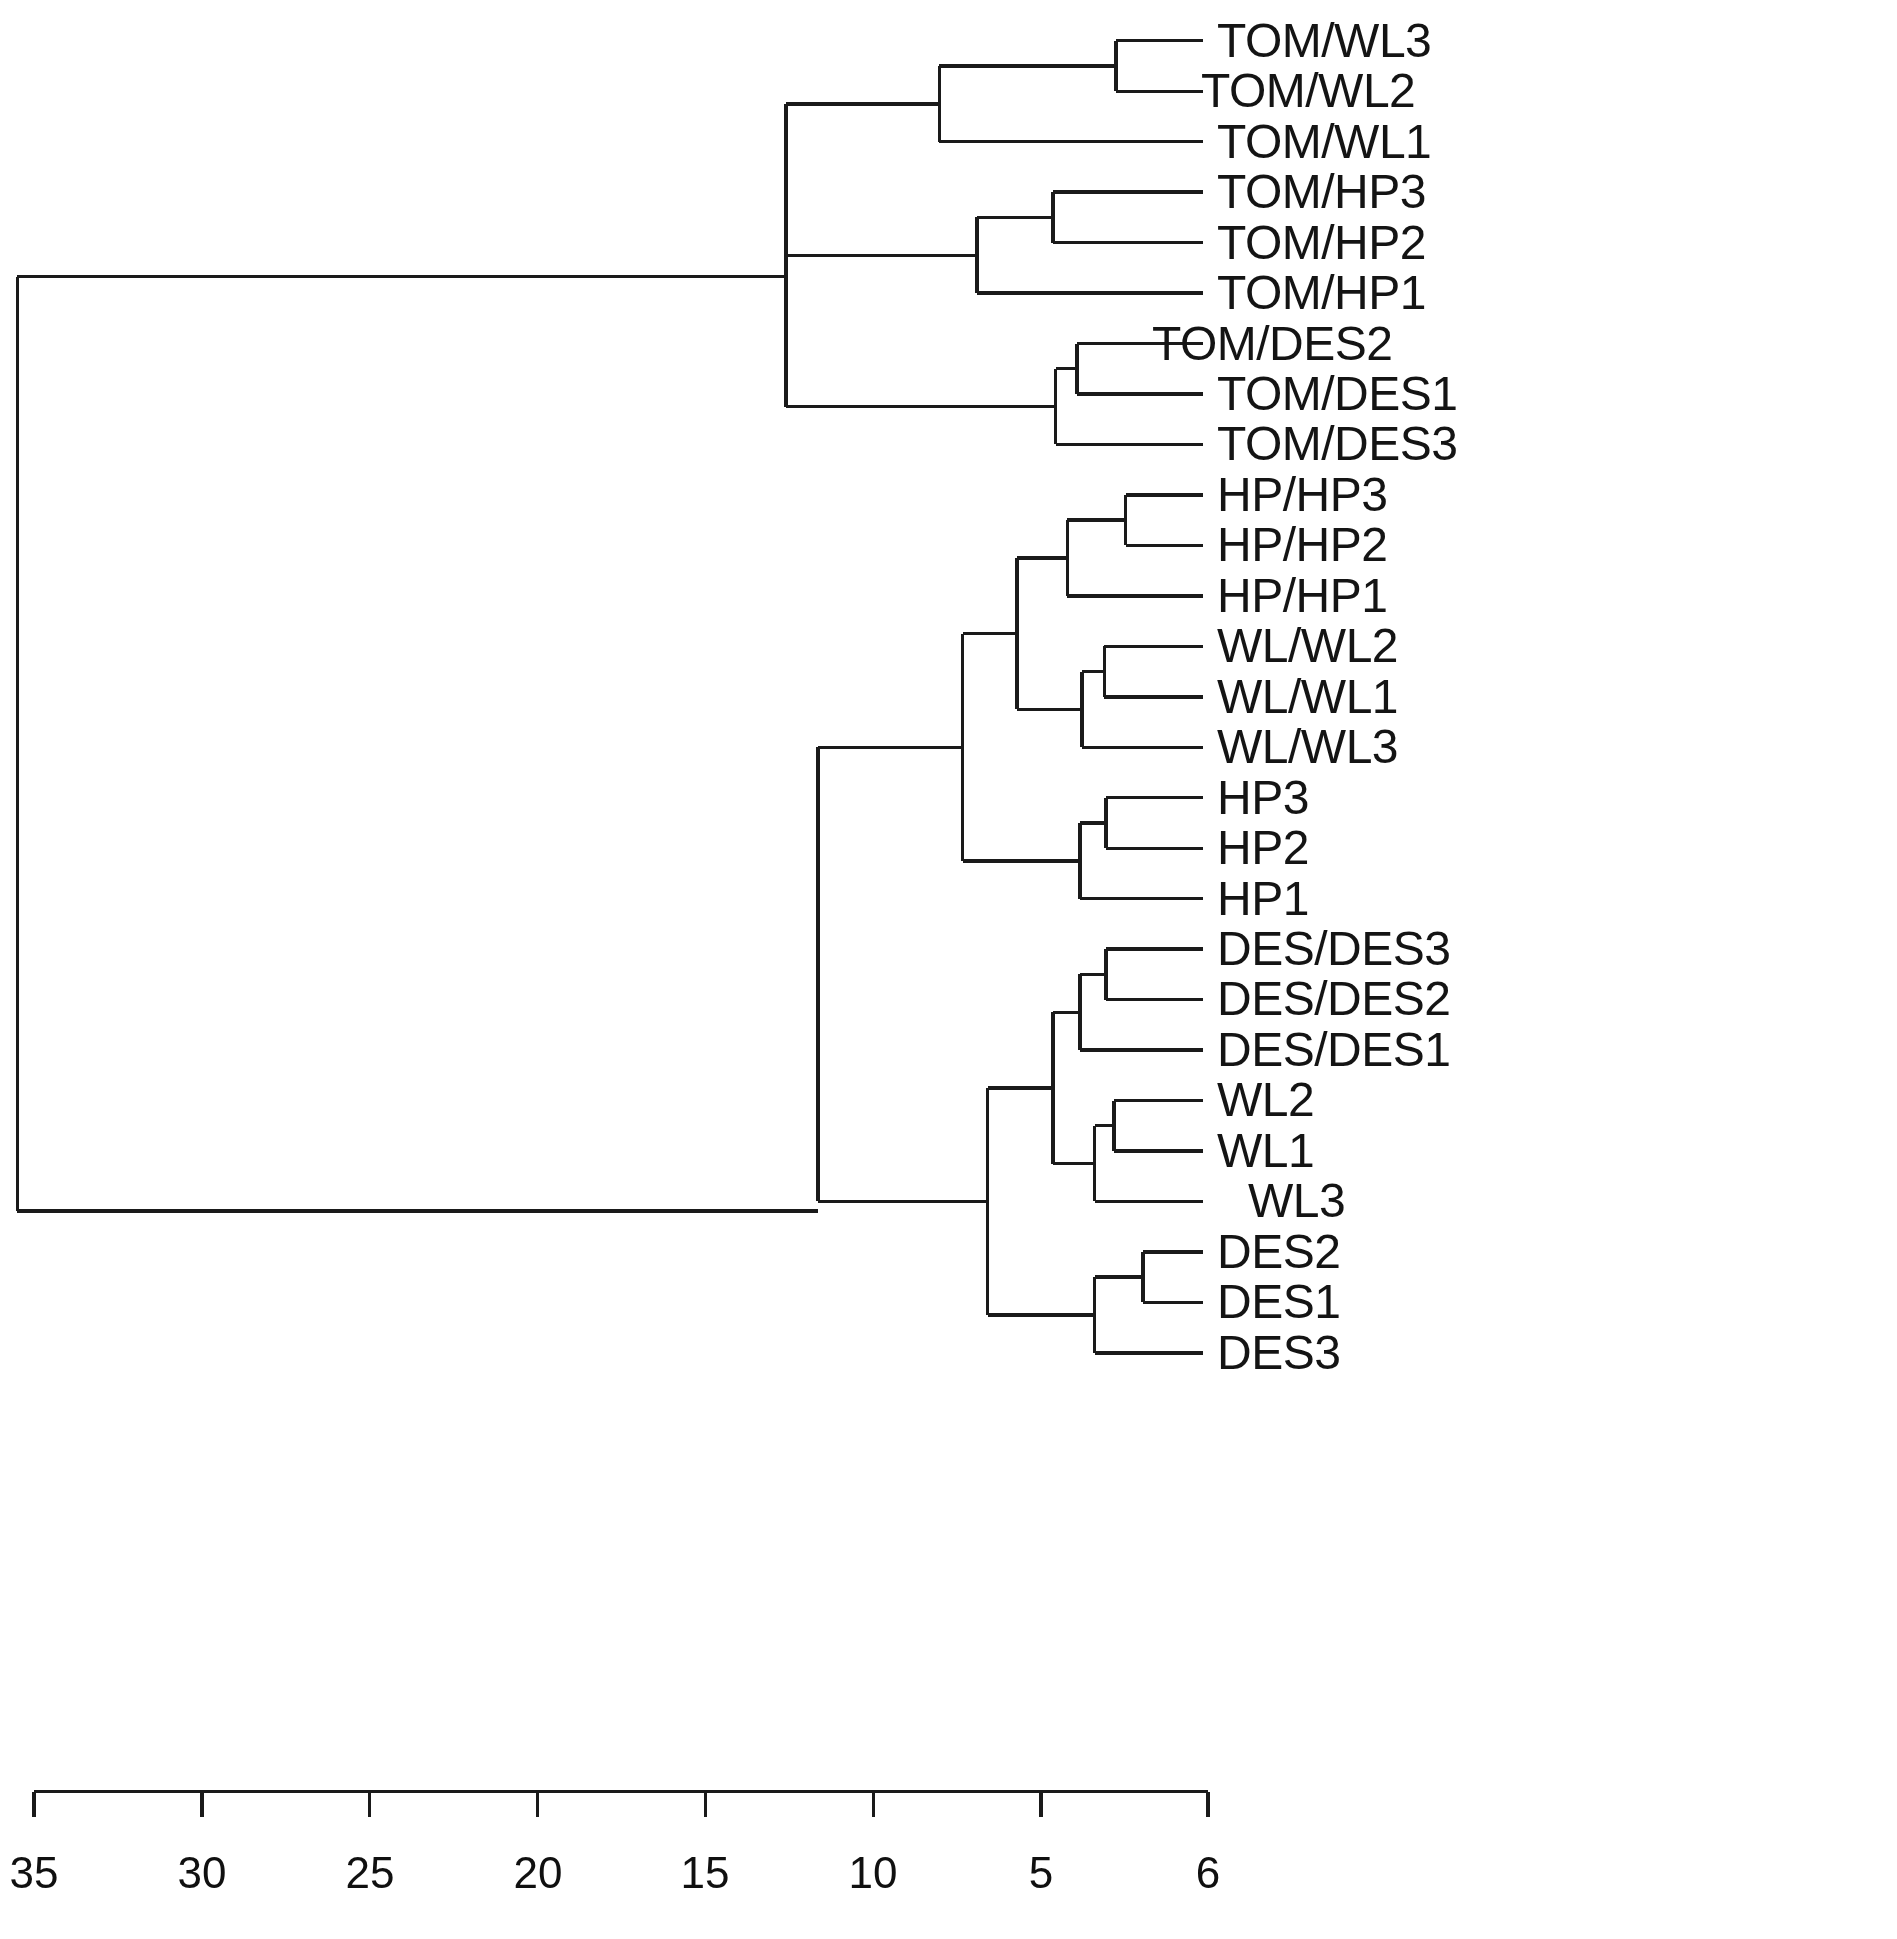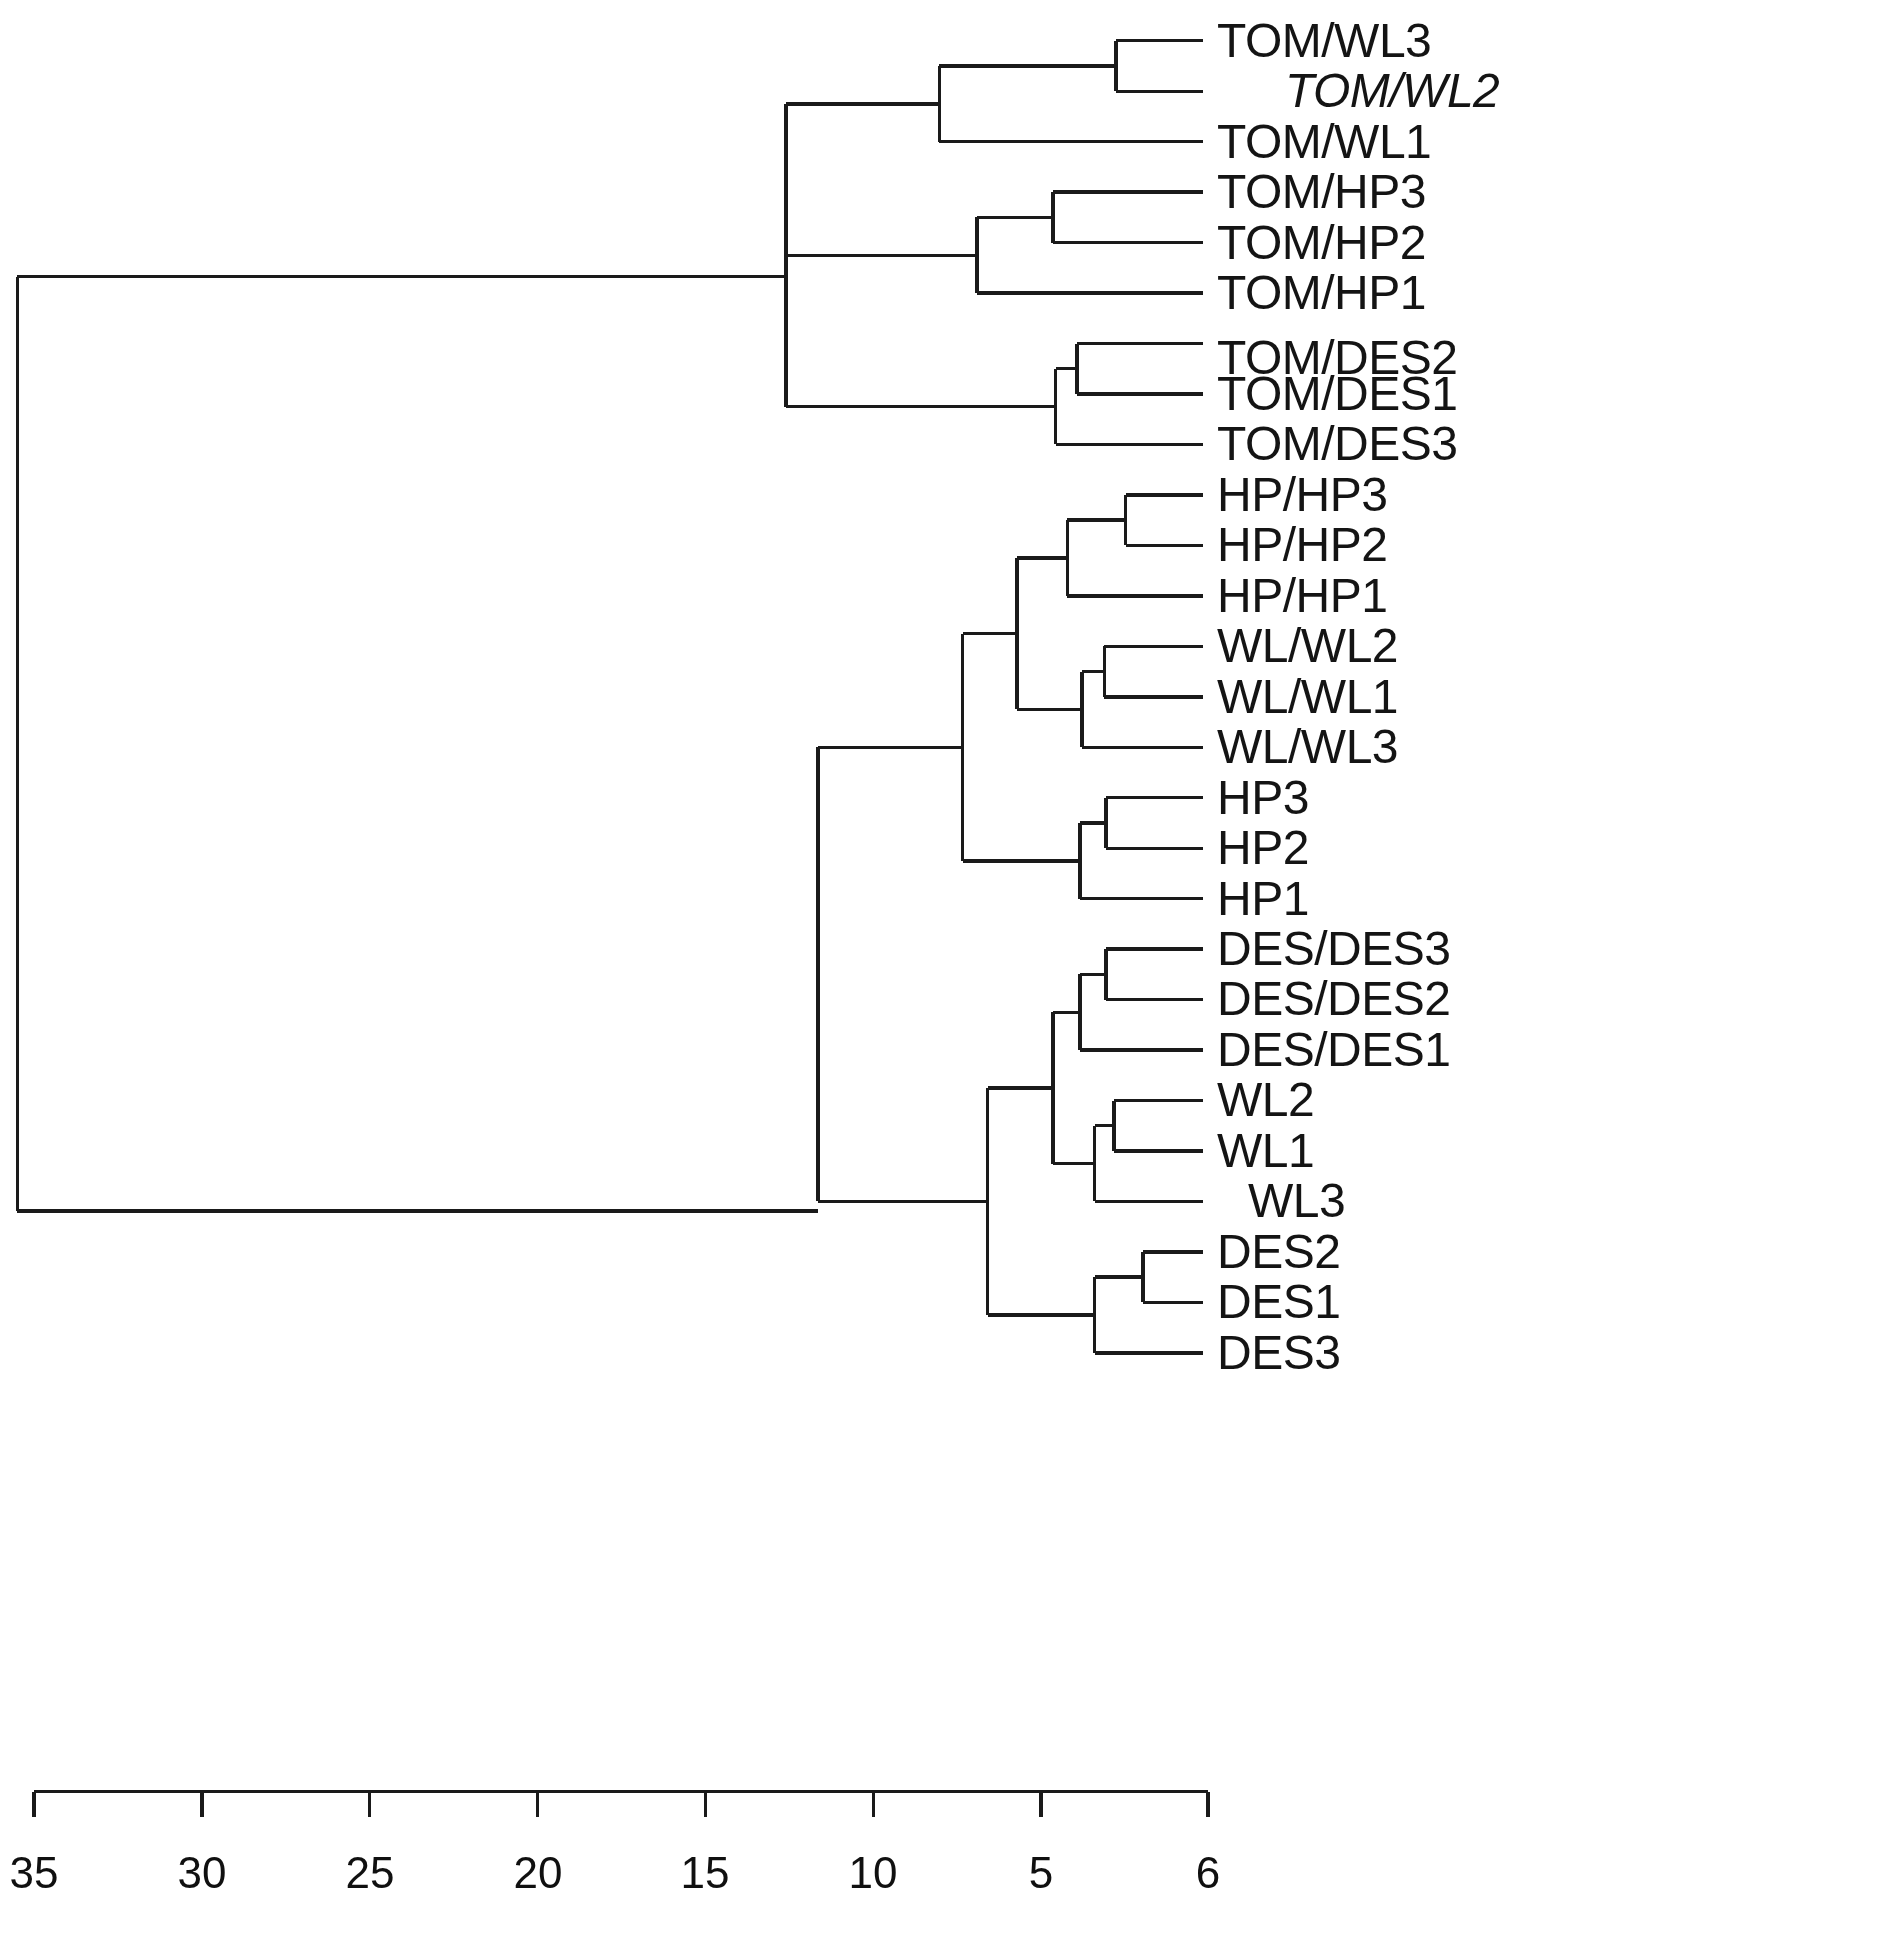--- a/index.html
+++ b/index.html
@@ -122,26 +122,26 @@
         <line x1="727" y1="1846" x2="727" y2="1872" stroke="#1a1a1a" stroke-width="3.5" stroke-linecap="butt" shape-rendering="crispEdges"></line>
         <line x1="900" y1="1846" x2="900" y2="1872" stroke="#1a1a1a" stroke-width="3.5" stroke-linecap="butt" shape-rendering="crispEdges"></line>
         <line x1="1073" y1="1846" x2="1073" y2="1872" stroke="#1a1a1a" stroke-width="3.5" stroke-linecap="butt" shape-rendering="crispEdges"></line>
         <line x1="1245" y1="1846" x2="1245" y2="1872" stroke="#1a1a1a" stroke-width="3.5" stroke-linecap="butt" shape-rendering="crispEdges"></line>
         <line x1="35" y1="1846" x2="35" y2="1872" stroke="#1a1a1a" stroke-width="3.5" stroke-linecap="butt" shape-rendering="crispEdges"></line>
         <line x1="1245" y1="1846" x2="1245" y2="1872" stroke="#1a1a1a" stroke-width="3.5" stroke-linecap="butt" shape-rendering="crispEdges"></line>
       </g>
   </svg>
   <div id="labels-layer">
       <div class="leaf-label" style="left: 1217px; top: 41px;">TOM/WL3</div>
-      <div class="leaf-label" style="left: 1285px; top: 91px; font-style: italic;">TOM/WL2</div>
+      <div class="leaf-label" style="left: 1201px; top: 91px;">TOM/WL2</div>
       <div class="leaf-label" style="left: 1217px; top: 142px;">TOM/WL1</div>
       <div class="leaf-label" style="left: 1217px; top: 192px;">TOM/HP3</div>
       <div class="leaf-label" style="left: 1217px; top: 243px;">TOM/HP2</div>
       <div class="leaf-label" style="left: 1217px; top: 293px;">TOM/HP1</div>
-      <div class="leaf-label" style="left: 1217px; top: 344px; margin-top: 14px;">TOM/DES2</div>
+      <div class="leaf-label" style="left: 1152px; top: 344px;">TOM/DES2</div>
       <div class="leaf-label" style="left: 1217px; top: 394px;">TOM/DES1</div>
       <div class="leaf-label" style="left: 1217px; top: 444px;">TOM/DES3</div>
       <div class="leaf-label" style="left: 1217px; top: 495px;">HP/HP3</div>
       <div class="leaf-label" style="left: 1217px; top: 545px;">HP/HP2</div>
       <div class="leaf-label" style="left: 1217px; top: 596px;">HP/HP1</div>
       <div class="leaf-label" style="left: 1217px; top: 646px;">WL/WL2</div>
       <div class="leaf-label" style="left: 1217px; top: 697px;">WL/WL1</div>
       <div class="leaf-label" style="left: 1217px; top: 747px;">WL/WL3</div>
       <div class="leaf-label" style="left: 1217px; top: 798px;">HP3</div>
       <div class="leaf-label" style="left: 1217px; top: 848px;">HP2</div>

